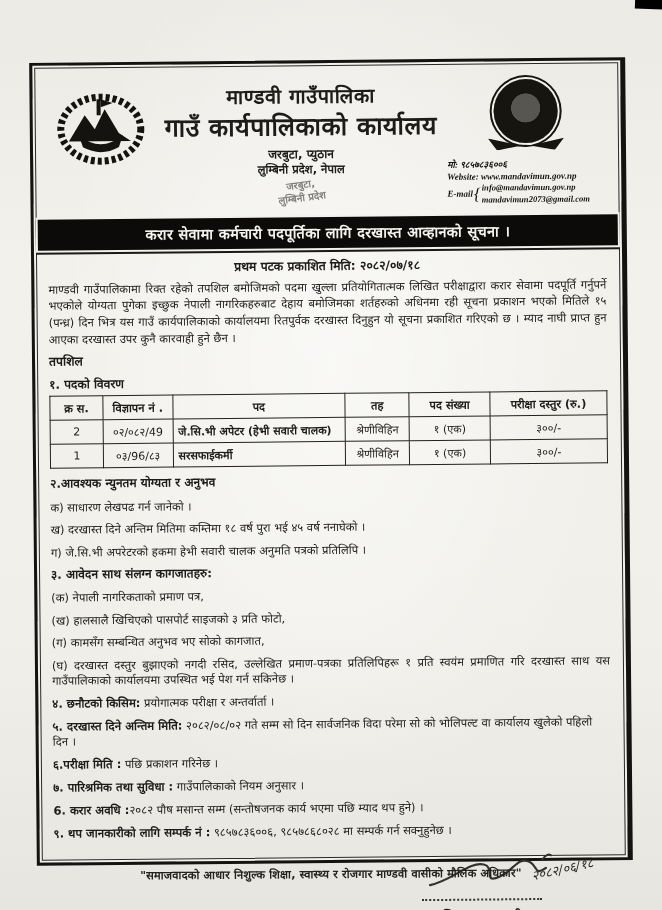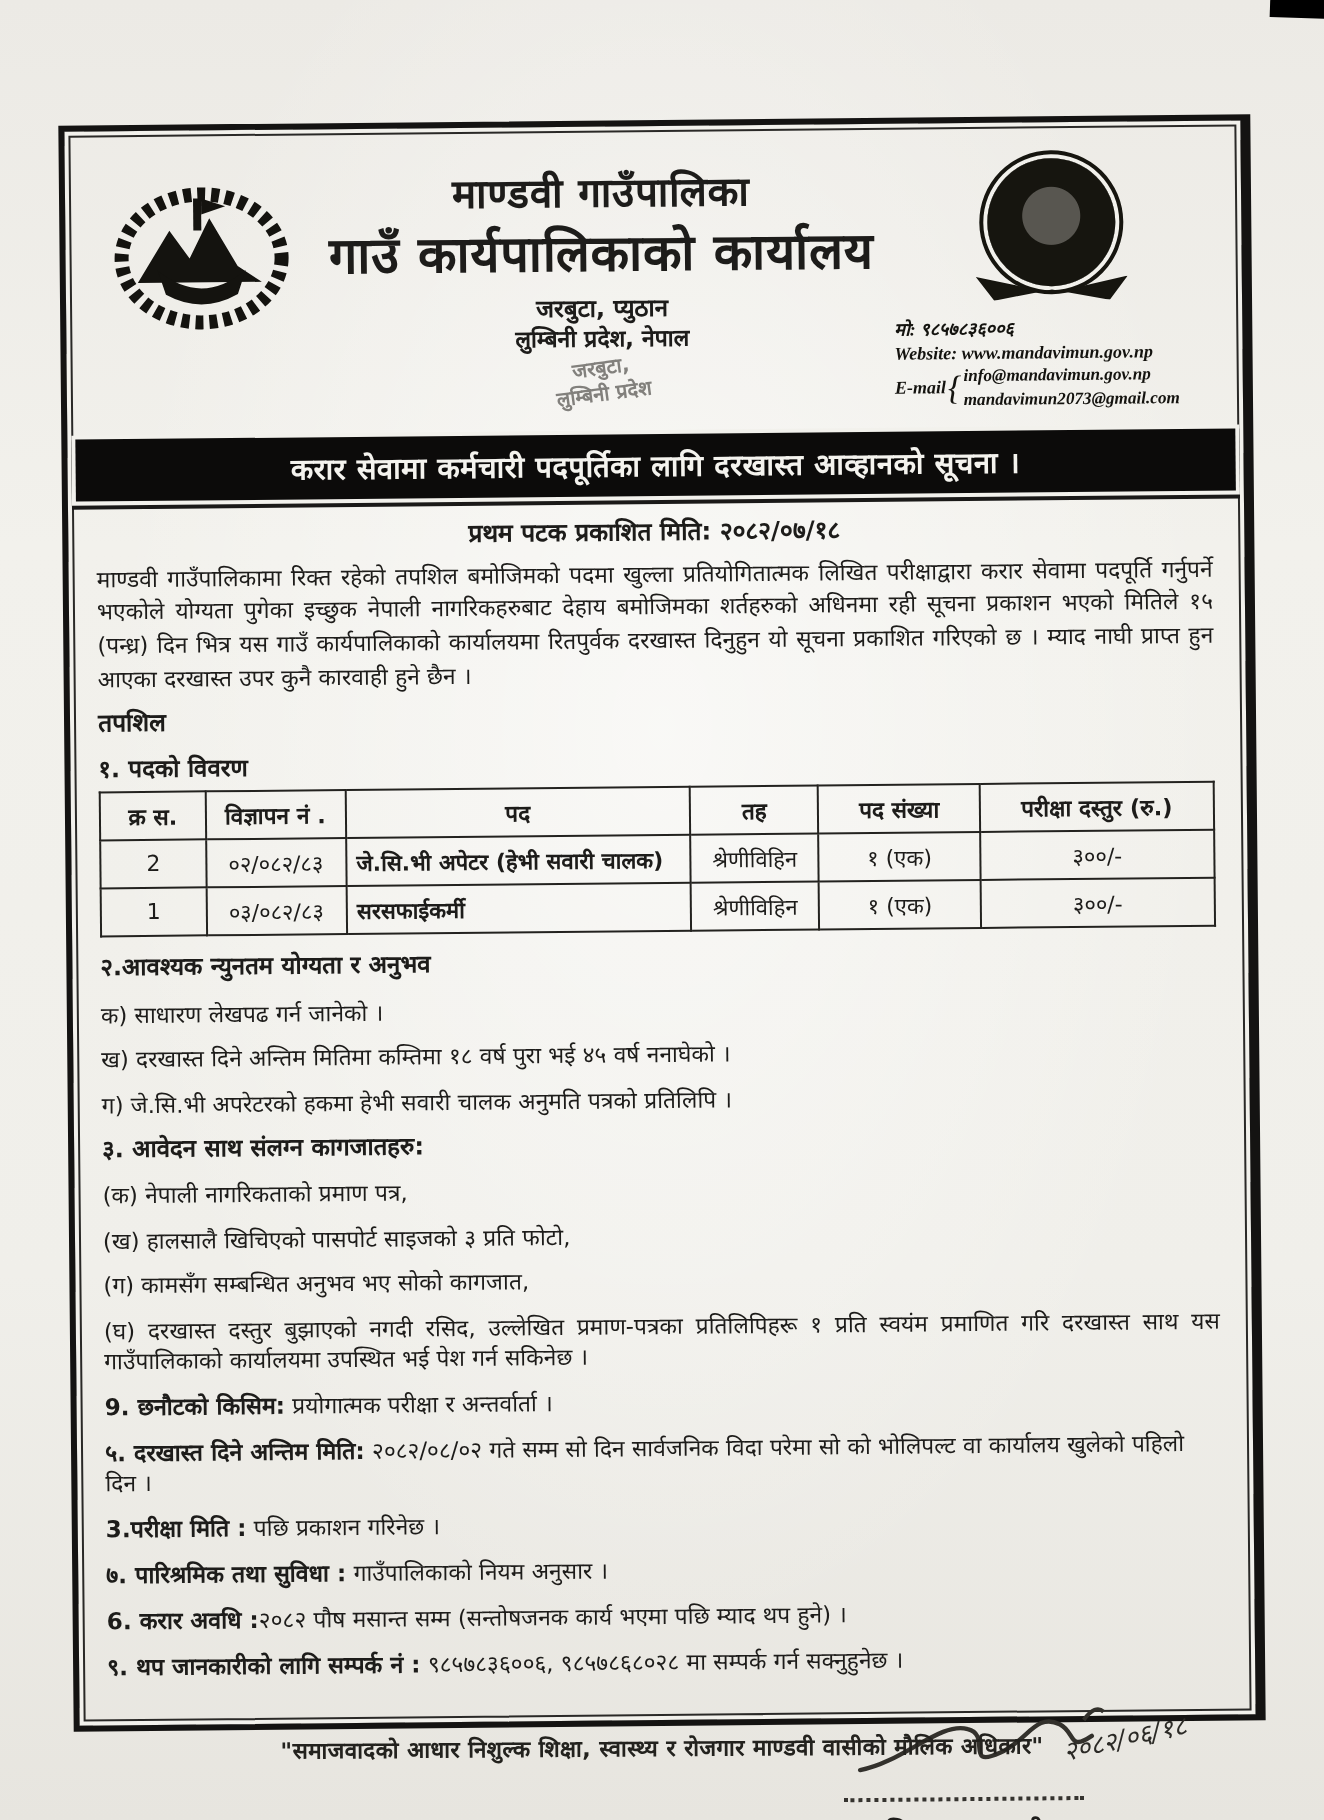--- a/index.html
+++ b/index.html
@@ -143,51 +143,51 @@
           <tr>
         <th>क्र स.</th>
         <th>विज्ञापन नं .</th>
         <th>पद</th>
         <th>तह</th>
         <th>पद  संख्या</th>
         <th>परीक्षा दस्तुर (रु.)</th>
       </tr>
       <tr>
         <td>2</td>
-        <td>०२/०८२/८३</td>
+        <td>०२/०८२/49</td>
         <td class="pos">जे.सि.भी अपेटर (हेभी सवारी चालक)</td>
         <td>श्रेणीविहिन</td>
         <td>१ (एक)</td>
         <td>३००/-</td>
       </tr>
       <tr>
         <td>1</td>
-        <td>०३/०८२/८३</td>
+        <td>०३/96/८३</td>
         <td class="pos">सरसफाईकर्मी</td>
         <td>श्रेणीविहिन</td>
         <td>१ (एक)</td>
         <td>३००/-</td>
       </tr>
     </tbody>
       </table>
 
     <div class="sec-head">२.आवश्यक न्युनतम योग्यता र अनुभव</div>
     <div class="item">क) साधारण लेखपढ गर्न जानेको  ।</div>
     <div class="item">ख) दरखास्त दिने अन्तिम मितिमा कम्तिमा १८ वर्ष पुरा भई ४५ वर्ष ननाघेको ।</div>
     <div class="item">ग) जे.सि.भी अपरेटरको हकमा हेभी सवारी चालक अनुमति पत्रको प्रतिलिपि ।</div>
 
     <div class="sec-head">३. आवेदन साथ संलग्न कागजातहरु:</div>
     <div class="item">(क) नेपाली नागरिकताको प्रमाण पत्र,</div>
     <div class="item">(ख) हालसालै खिचिएको पासपोर्ट साइजको ३ प्रति फोटो,</div>
     <div class="item">(ग) कामसँग सम्बन्धित  अनुभव भए सोको कागजात,</div>
     <div class="item just">(घ) दरखास्त दस्तुर बुझाएको नगदी रसिद, उल्लेखित प्रमाण-पत्रका प्रतिलिपिहरू १ प्रति स्वयंम प्रमाणित गरि दरखास्त साथ यस गाउँपालिकाको कार्यालयमा उपस्थित भई पेश गर्न सकिनेछ ।</div>
 
-    <div class="nline"><b>9. छनौटको  किसिम:</b><span> प्रयोगात्मक परीक्षा र अन्तर्वार्ता  ।</span></div>
+    <div class="nline"><b>४. छनौटको  किसिम:</b><span> प्रयोगात्मक परीक्षा र अन्तर्वार्ता  ।</span></div>
     <div class="nline"><b>५. दरखास्त दिने अन्तिम मिति:</b><span> २०८२/०८/०२  गते सम्म सो दिन सार्वजनिक विदा परेमा सो को भोलिपल्ट वा कार्यालय खुलेको पहिलो दिन ।</span></div>
-    <div class="nline"><b>3.परीक्षा  मिति :</b><span> पछि प्रकाशन गरिनेछ ।</span></div>
+    <div class="nline"><b>६.परीक्षा  मिति :</b><span> पछि प्रकाशन गरिनेछ ।</span></div>
     <div class="nline"><b>७. पारिश्रमिक तथा सुविधा :</b><span> गाउँपालिकाको नियम अनुसार ।</span></div>
     <div class="nline"><b>6. करार अवधि :</b><span>२०८२ पौष मसान्त सम्म (सन्तोषजनक कार्य भएमा पछि म्याद थप हुने) ।</span></div>
     <div class="nline"><b>९. थप जानकारीको लागि सम्पर्क नं  :</b><span> ९८५७८३६००६, ९८५७८६८०२८ मा सम्पर्क गर्न सक्नुहुनेछ ।</span></div>
 
     <div class="sig-wrap">
       <div class="sig">
         <div class="scribble">
           <svg width="170" height="50" viewBox="0 0 170 50">
             <path d="M8 38 C30 34, 48 14, 62 18 C74 21, 60 38, 78 30 C92 24, 96 10, 108 16 C116 20, 112 30, 124 22" fill="none" stroke="#33312c" stroke-width="2.2" stroke-linecap="round"></path>
             <path d="M120 14 q6 -8 10 -4" fill="none" stroke="#33312c" stroke-width="2"></path>

